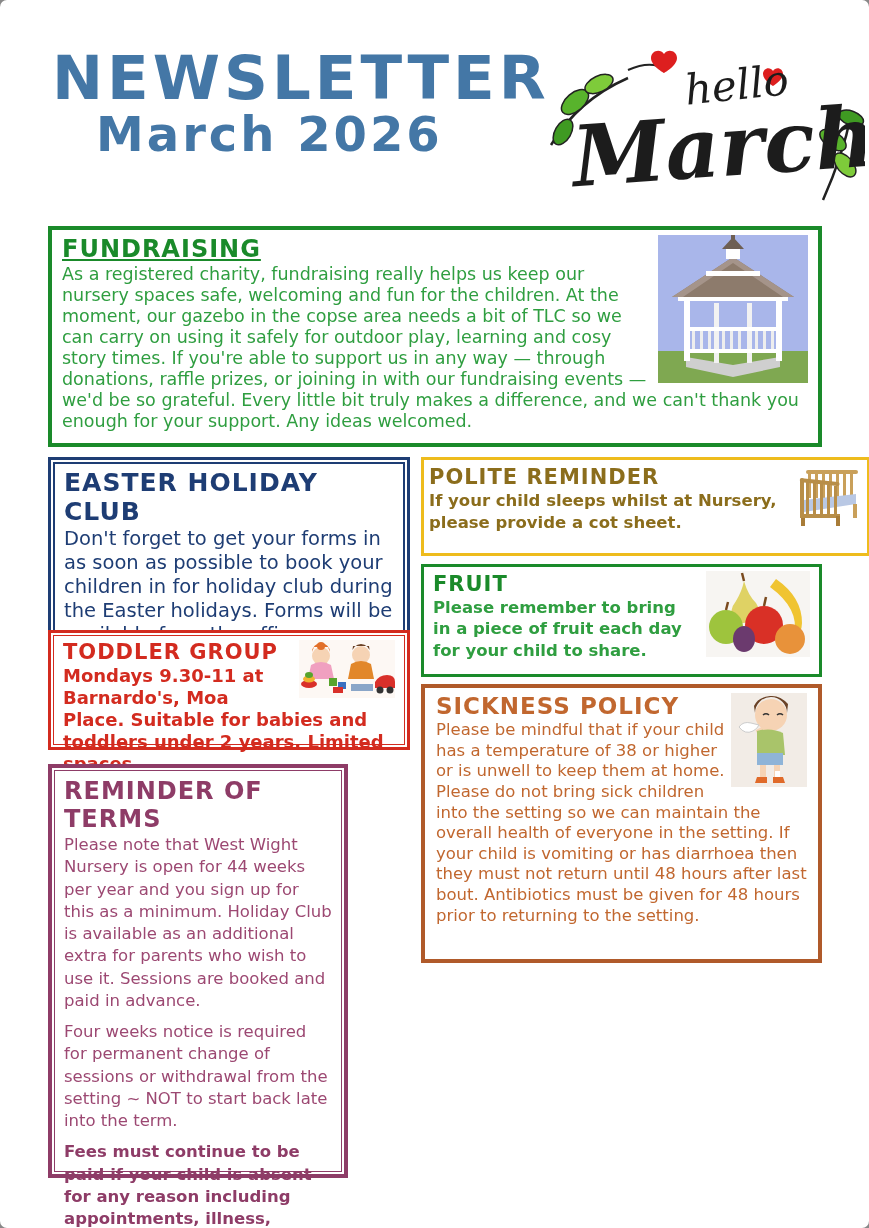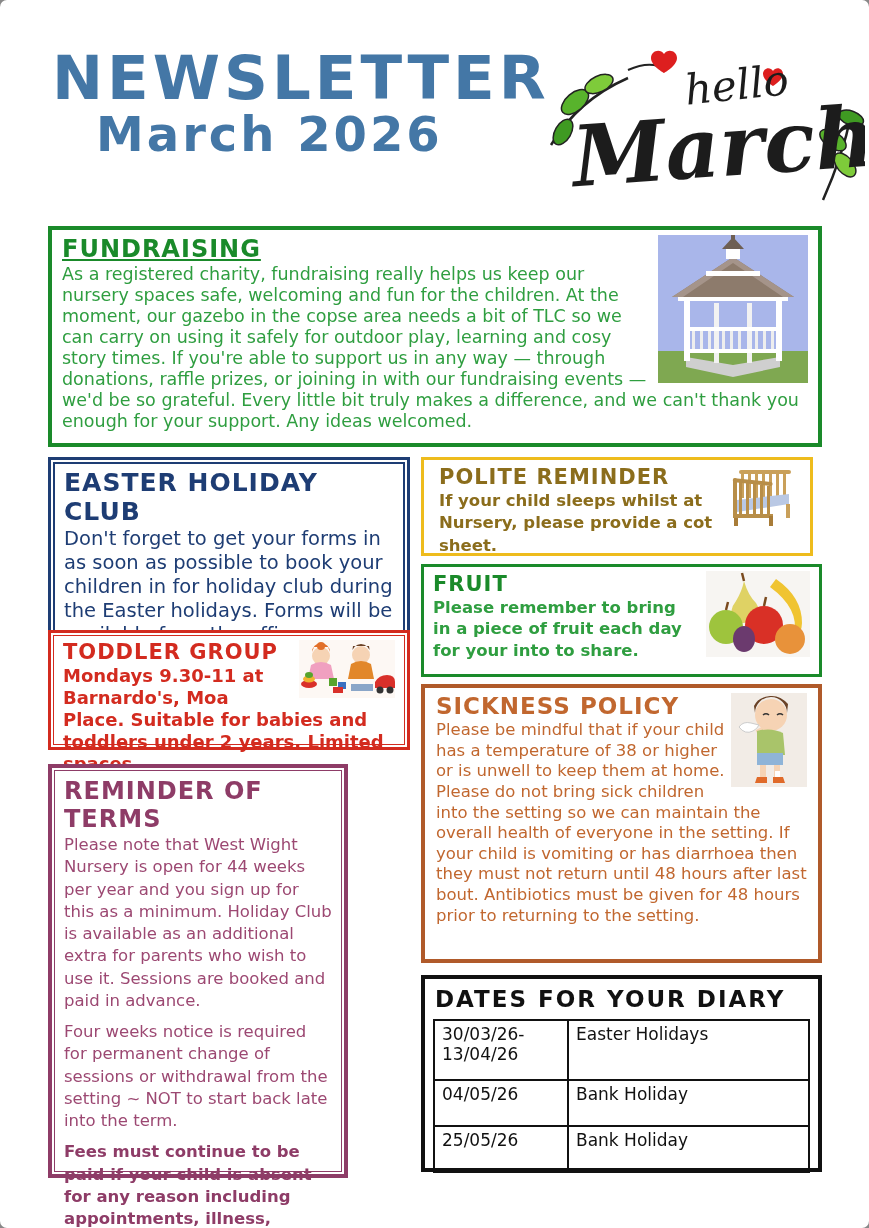--- a/index.html
+++ b/index.html
@@ -60,21 +60,21 @@
   .toddler .art{float:right; margin:2px 0 2px 6px;}
 
   
   .terms{left:48px; top:764px; width:300px; height:414px; border:4px solid var(--purple);}
   .terms .inner{border:1px solid var(--purple); padding-top:4px;}
   .terms h2{font-size:24px; color:var(--purple);}
   .terms p{font-size:16.5px; line-height:1.35; color:var(--purple-body); margin:0 0 9px 0;}
   .terms p.bold{font-weight:bold; color:var(--purple);}
 
   
-  .polite{left:421px; top:457px; width:392px; height:99px; border:3px solid var(--gold); padding:3px 15px;}
+  .polite{left:421px; top:457px; width:449px; height:99px; border:3px solid var(--gold); padding:3px 5px;}
   .polite h2{font-size:21px; color:var(--gold-text);}
   .polite p{font-size:16.5px; line-height:1.35; color:var(--gold-text); font-weight:bold;}
   .polite .art{float:right; margin:1px 0 0 8px;}
 
   
   .fruit{left:421px; top:564px; width:401px; height:113px; border:3px solid var(--green); padding:3px 9px;}
   .fruit h2{font-size:21px; color:var(--green);}
   .fruit p{font-size:16.5px; line-height:1.3; color:var(--green-body); font-weight:bold;}
   .fruit .art{float:right; margin:1px 0 0 8px;}
 
@@ -266,21 +266,21 @@
       <line x1="20" y1="39" x2="22" y2="31" stroke="#7a4a1e" stroke-width="2.5"></line>
 
       <circle cx="58" cy="54" r="19" fill="#d93026"></circle>
       <line x1="58" y1="35" x2="60" y2="26" stroke="#7a4a1e" stroke-width="2.5"></line>
 
       <ellipse cx="38" cy="68" rx="11" ry="13" fill="#6b3a6e"></ellipse>
 
       <circle cx="84" cy="68" r="15" fill="#e8923a"></circle>
     </svg>
     <h2>FRUIT</h2>
-    <p>Please remember to bring in a piece of fruit each day for your into to share.</p>
+    <p>Please remember to bring in a piece of fruit each day for your child to share.</p>
   </section>
 
   <section class="box sickness">
     <svg class="art" width="76" height="94" viewBox="0 0 76 94">
       <rect x="0" y="0" width="76" height="94" fill="#f2ece6"></rect>
 
       <circle cx="40" cy="22" r="16" fill="#f6d3b4"></circle>
       <path d="M24,20 a16,16 0 0,1 32,0 l1,-9 q-8,-9 -18,-8 q-12,1 -16,10 z" fill="#6b4226"></path>
 
       <path d="M32,22 q3,-2.5 6,0" stroke="#333" stroke-width="1.6" fill="none"></path>
@@ -298,34 +298,14 @@
       <rect x="43" y="72" width="6" height="12" fill="#f6d3b4"></rect>
       <rect x="44" y="78" width="5" height="6" fill="#ffffff"></rect>
 
       <path d="M26,84 l10,0 0,6 -12,0 z" fill="#e06a2a"></path>
       <path d="M42,84 l10,0 2,6 -12,0 z" fill="#e06a2a"></path>
     </svg>
     <h2>SICKNESS POLICY</h2>
     <p>Please be mindful that if your child has a temperature of 38 or higher or is unwell to keep them at home. Please do not bring sick children into the setting so we can maintain the overall health of everyone in the setting.   If your child is vomiting or has diarrhoea then they must not return until 48 hours after last bout. Antibiotics must be given for 48 hours prior to returning to the setting.</p>
   </section>
 
-  <section class="box diary">
-    <h2>DATES FOR YOUR DIARY</h2>
-    <table>
-      <tbody>
-        <tr class="tall">
-          <td class="date">30/03/26-
-13/04/26</td>
-          <td>Easter Holidays</td>
-        </tr>
-        <tr class="short">
-          <td class="date">04/05/26</td>
-          <td>Bank Holiday</td>
-        </tr>
-        <tr class="short">
-          <td class="date">25/05/26</td>
-          <td>Bank Holiday</td>
-        </tr>
-      </tbody>
-    </table>
-  </section>
 
 </div>
 
 </body></html>

